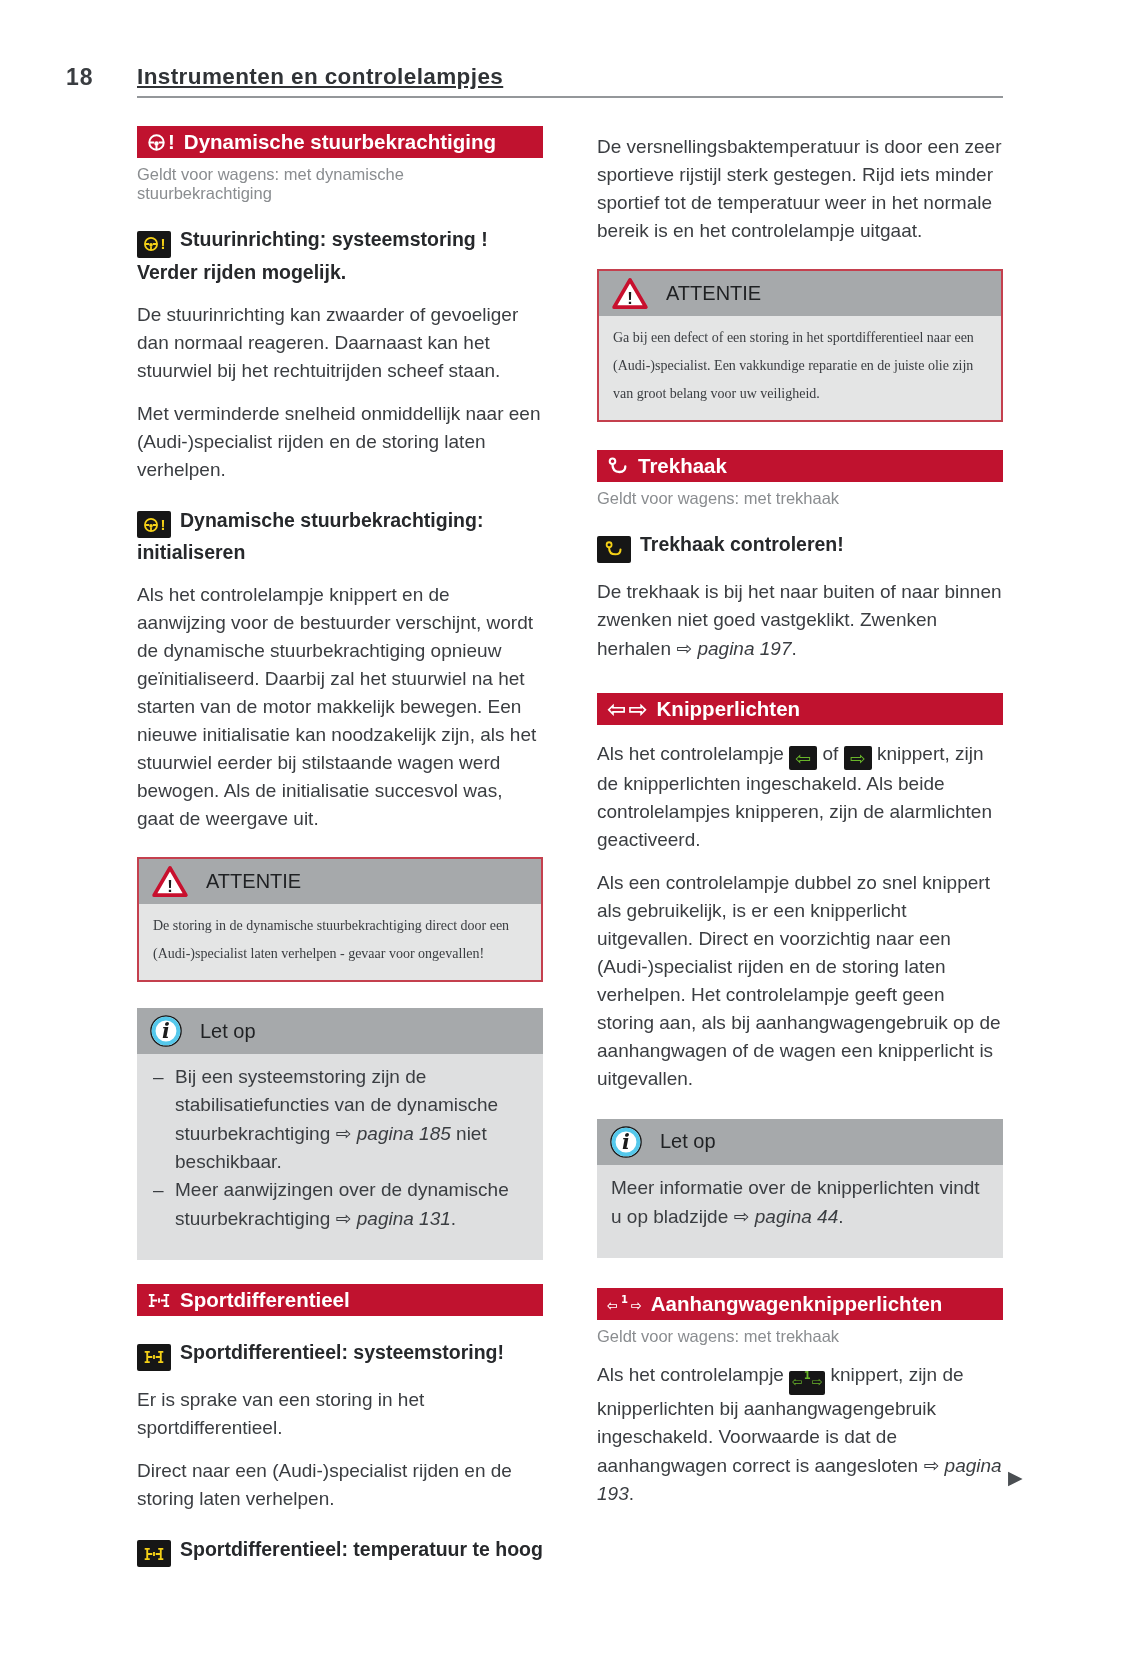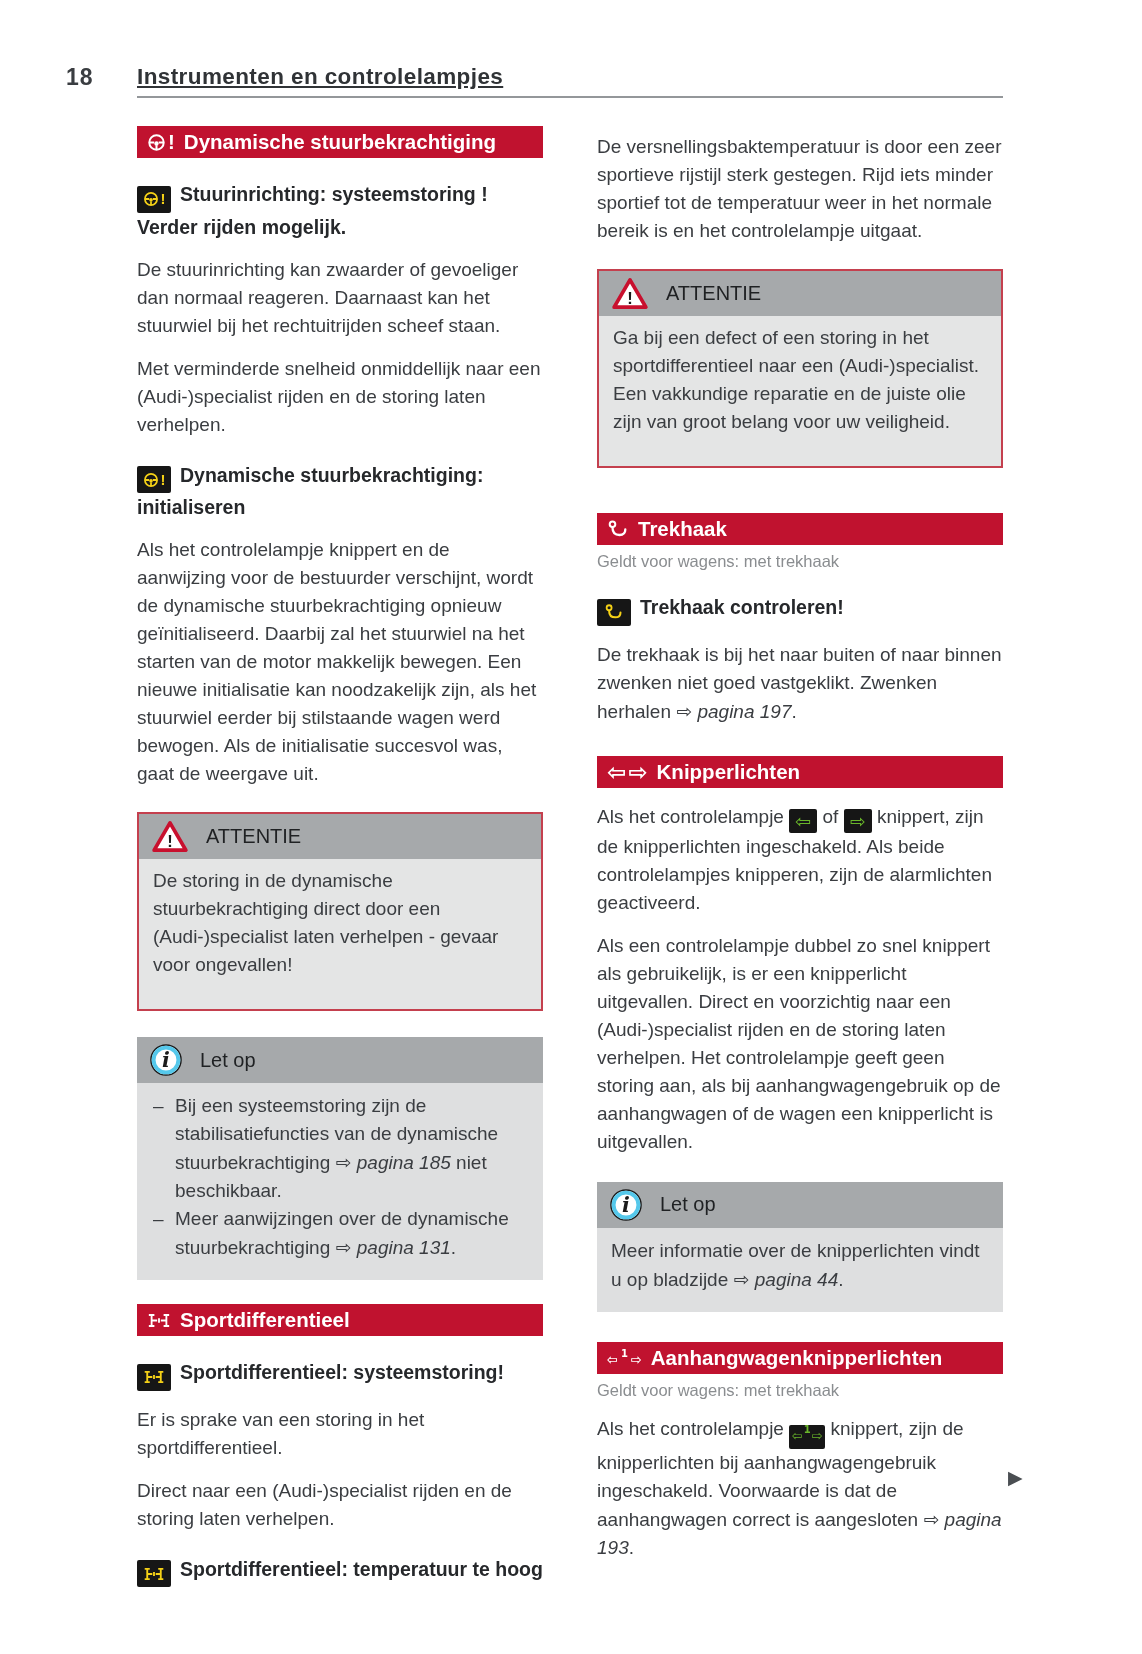--- a/index.html
+++ b/index.html
@@ -21,26 +21,26 @@
 
   .ind-head{font-weight:700;font-size:19.5px;color:#26282b;margin-top:22px;line-height:28px;}
   .ibox{display:inline-flex;align-items:center;justify-content:center;gap:2px;min-width:34px;height:27px;background:#161616;border-radius:2px;margin-right:9px;vertical-align:-6px;padding:0 3px;box-sizing:border-box;}
   .ibox .bang{color:#f5d117;font-size:15px;}
 
   p.body{margin:15px 0 0;font-size:19px;line-height:28px;color:#3a3d41;}
 
   .warn{border:2.5px solid #c4404e;margin-top:24px;}
   .warn-head{background:#a6a9ab;display:flex;align-items:center;gap:17px;padding:6px 12px;}
   .warn-title{font-weight:400;font-size:20px;color:#1f2123;}
-  .warn-body{background:#e4e5e5;padding:8px 14px 30px;font-size:19px;line-height:28px;}
+  .warn-body{background:#e4e5e5;padding:8px 14px 12px;font-size:14px;line-height:28px;font-family:Liberation Serif, serif;}
 
   .note{margin-top:26px;}
   .note-head{background:#a6a9ab;display:flex;align-items:center;gap:17px;padding:6px 12px;}
   .note-title{font-weight:400;font-size:20px;color:#1f2123;}
-  .note-body{background:#dedfe0;padding:9px 14px 18px;font-size:19px;line-height:28px;}
+  .note-body{background:#dedfe0;padding:9px 14px 27px;font-size:19px;line-height:28px;}
   .note-item{padding-left:24px;position:relative;}
   .note-item::before{content:"\2013";position:absolute;left:2px;}
 
   .ref{font-style:italic;}
   .u-arrow{font-family:"DejaVu Sans", sans-serif;font-style:normal;}
 
   .arrbox{display:inline-flex;align-items:center;justify-content:center;width:28px;height:24px;background:#161616;border-radius:2px;color:#69b62a;font-size:19px;vertical-align:-5px;font-family:"DejaVu Sans",sans-serif;}
   .trailer-glyph{display:inline-flex;align-items:flex-start;line-height:1;font-family:"DejaVu Sans",sans-serif;}
   .trailer-glyph .a{font-size:13px;margin-top:4px;}
   .trailer-glyph .d{font-size:10px;font-weight:700;margin:0 1px;}
@@ -64,20 +64,21 @@
       <span class="banner-icn">
         <svg width="19" height="19" viewBox="0 0 20 20">
             <circle cx="10" cy="10" r="7.6" fill="none" stroke="#fff" stroke-width="2.1"></circle>
             <circle cx="10" cy="11" r="2.3" fill="#fff"></circle>
             <path d="M2.6 10 h5 M12.4 10 h5 M10 13 v4.4" stroke="#fff" stroke-width="2.1" fill="none"></path>
           </svg>
         <span class="bang">!</span>
       </span>
       <span>Dynamische stuurbekrachtiging</span>
     </div>
+    <div class="applies">Geldt voor wagens: met dynamische stuurbekrachtiging</div>
 
     <div class="ind-head">
       <span class="ibox">
         <svg width="16" height="16" viewBox="0 0 20 20">
             <circle cx="10" cy="10" r="7.6" fill="none" stroke="#f5d117" stroke-width="2.2"></circle>
             <circle cx="10" cy="11" r="2.3" fill="#f5d117"></circle>
             <path d="M2.6 10 h5 M12.4 10 h5 M10 13 v4.4" stroke="#f5d117" stroke-width="2.2" fill="none"></path>
           </svg>
         <span class="bang">!</span>
       </span><span>Stuurinrichting: systeemstoring ! Verder rijden mogelijk.</span>
@@ -169,21 +170,21 @@
           <svg width="38" height="33" viewBox="0 0 34 30">
               <path d="M17 2.6 L31.4 27.4 H2.6 Z" fill="#fff" stroke="#c8102e" stroke-width="3.4" stroke-linejoin="round"></path>
               <text x="17" y="24.5" text-anchor="middle" font-size="15" font-weight="bold" fill="#1b1b1b" font-family="Liberation Sans, sans-serif">!</text>
             </svg>
         </span>
         <span class="warn-title">ATTENTIE</span>
       </div>
       <div class="warn-body">Ga bij een defect of een storing in het sportdifferentieel naar een (Audi-)specialist. Een vakkundige reparatie en de juiste olie zijn van groot belang voor uw veiligheid.</div>
     </div>
 
-    <div class="red-banner" style="margin-top:45px">
+    <div class="red-banner" style="margin-top:28px">
       <span class="banner-icn">
         <svg width="22" height="18" viewBox="0 0 22 18">
             <circle cx="5.5" cy="4.2" r="2.8" fill="none" stroke="#fff" stroke-width="2"></circle>
             <path d="M5.5 7.5 C5.5 12.5 8 15 12.5 15 C16.3 15 18.3 12.8 18.3 9.5" fill="none" stroke="#fff" stroke-width="2.3" stroke-linecap="round"></path>
           </svg>
       </span>
       <span>Trekhaak</span>
     </div>
     <div class="applies">Geldt voor wagens: met trekhaak</div>
 

